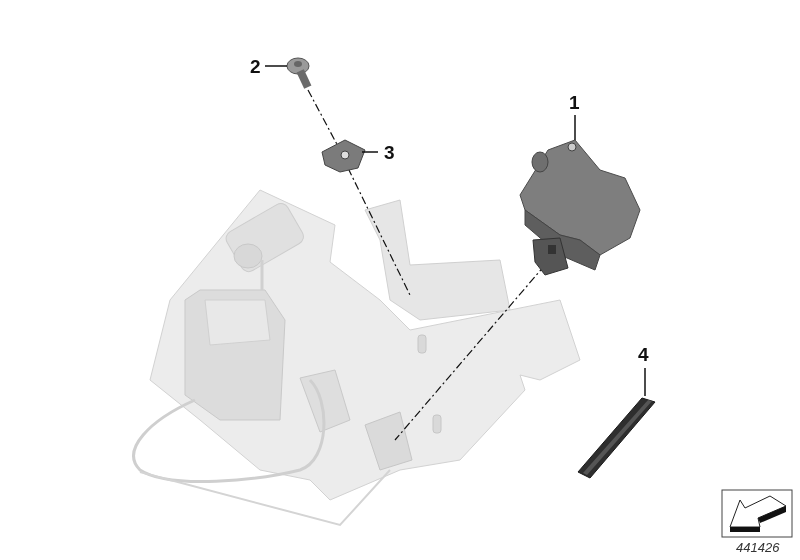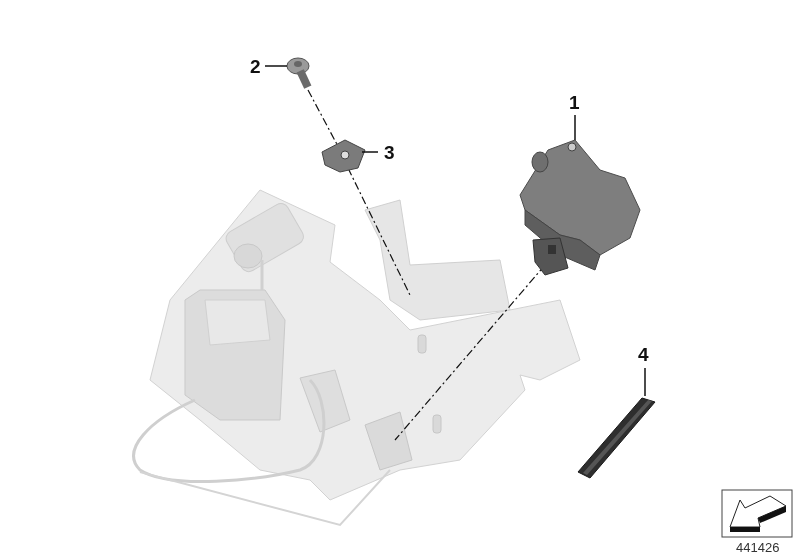--- a/index.html
+++ b/index.html
@@ -1,19 +1,19 @@
 <!DOCTYPE html>
 <html><head>
 <meta charset="utf-8">
 <style>
   html,body{margin:0;padding:0;background:#fff;}
   #stage{position:relative;width:800px;height:560px;overflow:hidden;background:#fff;font-family:"Liberation Sans",sans-serif;}
   svg{position:absolute;left:0;top:0;}
   .callout{position:absolute;font-weight:bold;font-size:19px;color:#111;}
-  .imgid{position:absolute;left:736px;top:540px;font-size:13px;color:#333;}
+  .imgid{position:absolute;left:736px;top:540px;font-size:13px;color:#333;font-style:italic;}
 </style>
 </head>
 <body>
 
 <div id="stage">
 <svg width="800" height="560" viewBox="0 0 800 560">
 
   <g>
     <path d="M170,300 L260,190 L335,225 L330,262 L380,300 L410,330 L560,300 L580,360 L540,380 L520,375 L525,390 L460,460 L400,470 L330,500 L310,480 L260,470 L200,420 L150,380 Z" fill="#ececec" stroke="#d2d2d2"></path>
     <path d="M365,210 L400,200 L410,265 L500,260 L510,310 L420,320 L390,300 L380,240 Z" fill="#e6e6e6" stroke="#d0d0d0"></path>

